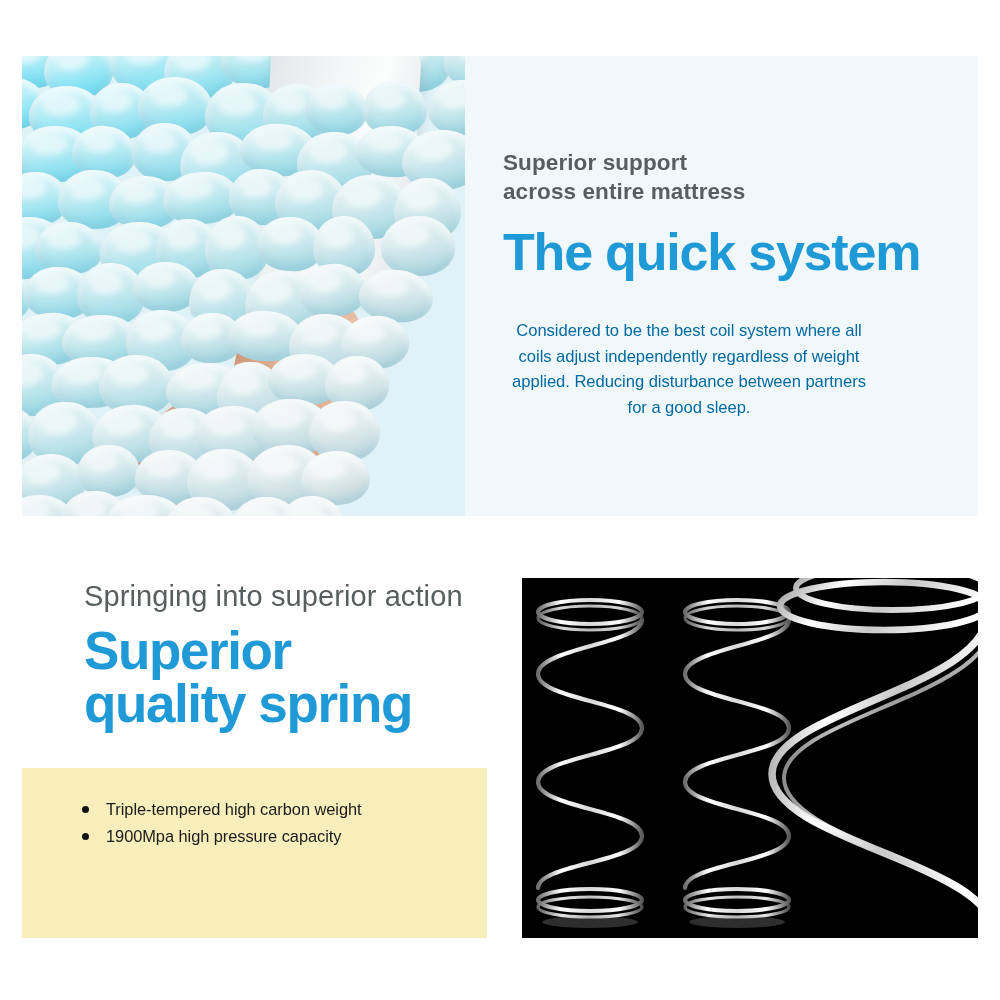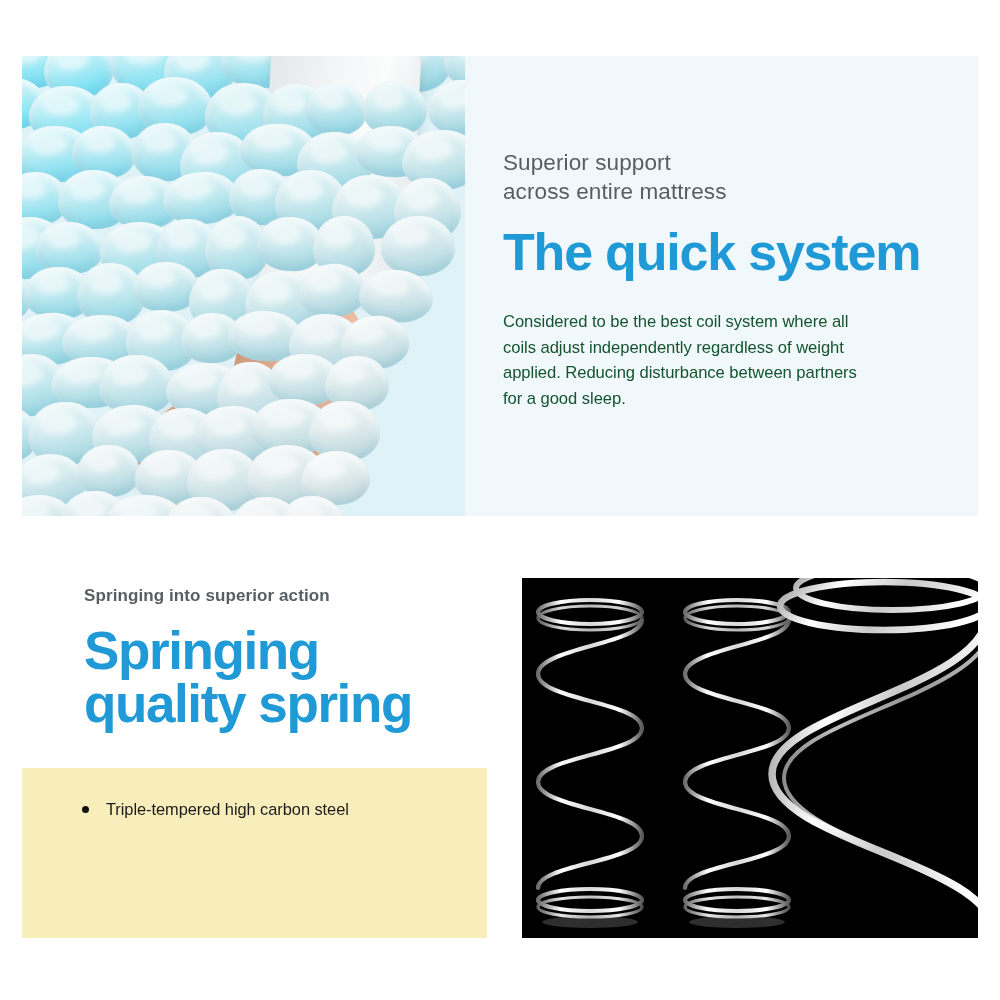--- a/index.html
+++ b/index.html
@@ -66,37 +66,37 @@
   }
   .finger{
     position:absolute; background:linear-gradient(100deg,#bd8265,#e2b192 45%,#cf9a7b);
     border-radius:38% 38% 46% 46%/34% 34% 66% 66%;
     box-shadow:0 3px 7px rgba(90,60,45,.25);
   }
 
   
   #top-copy{position:absolute; left:503px; top:148px; width:420px;}
   .kicker{
-    font-size:22.5px; line-height:29px; color:#585e60; font-weight:400;
+    font-size:22.5px; line-height:29px; color:#585e60; font-weight:700;
     letter-spacing:.1px; white-space:pre-line;
   }
   .bighead{
     font-size:52px; line-height:60px; color:#1f9ad6; font-weight:700;
     letter-spacing:-1.2px; margin-top:16px;
   }
   .para{
-    margin-top:27px; font-size:16.6px; line-height:25.5px;
-    color:#14532d; width:372px; letter-spacing:-.05px;
+    margin-top:36px; font-size:16.6px; line-height:25.5px;
+    color:#0369a1; width:372px; letter-spacing:-.05px;text-align:center;
   }
 
   
   #bottom-section{position:absolute; left:0; top:540px; width:1000px; height:460px;}
   #bottom-copy{position:absolute; left:84px; top:42px; width:400px;}
   .kicker2{
-    font-size:17px; line-height:28px; color:#585e60; font-weight:700;
+    font-size:29px; line-height:28px; color:#585e60; font-weight:400;
     letter-spacing:.1px;
   }
   .bighead2{
     font-size:53px; line-height:53px; color:#1f9ad6; font-weight:700;
     letter-spacing:-1.4px; margin-top:14px; white-space:pre-line;
   }
   #feature-panel{
     position:absolute; left:22px; top:228px; width:465px; height:170px;
     background:#f8eebc;
   }
@@ -231,27 +231,28 @@
 across entire mattress</div>
     <div class="bighead">The quick system</div>
     <div class="para">Considered to be the best coil system where all coils adjust independently regardless of weight applied. Reducing disturbance between partners for a good sleep.</div>
   </div>
 </div>
 
 <div id="bottom-section">
 
   <div id="bottom-copy">
     <div class="kicker2">Springing into superior action</div>
-    <div class="bighead2">Springing
+    <div class="bighead2">Superior
 quality spring</div>
   </div>
 
   <div id="feature-panel">
     <ul id="feature-list">
-        <li>Triple-tempered high carbon steel</li>
+        <li>Triple-tempered high carbon weight</li>
+        <li>1900Mpa high pressure capacity</li>
       </ul>
   </div>
 
   <div id="spring-photo">
     <svg width="456" height="360" viewBox="0 0 456 360">
       <defs>
         <linearGradient id="wire" x1="0" y1="0" x2="1" y2="0">
           <stop offset="0%" stop-color="#6e6e6e"></stop>
           <stop offset="22%" stop-color="#ffffff"></stop>
           <stop offset="50%" stop-color="#d8d8d8"></stop>

